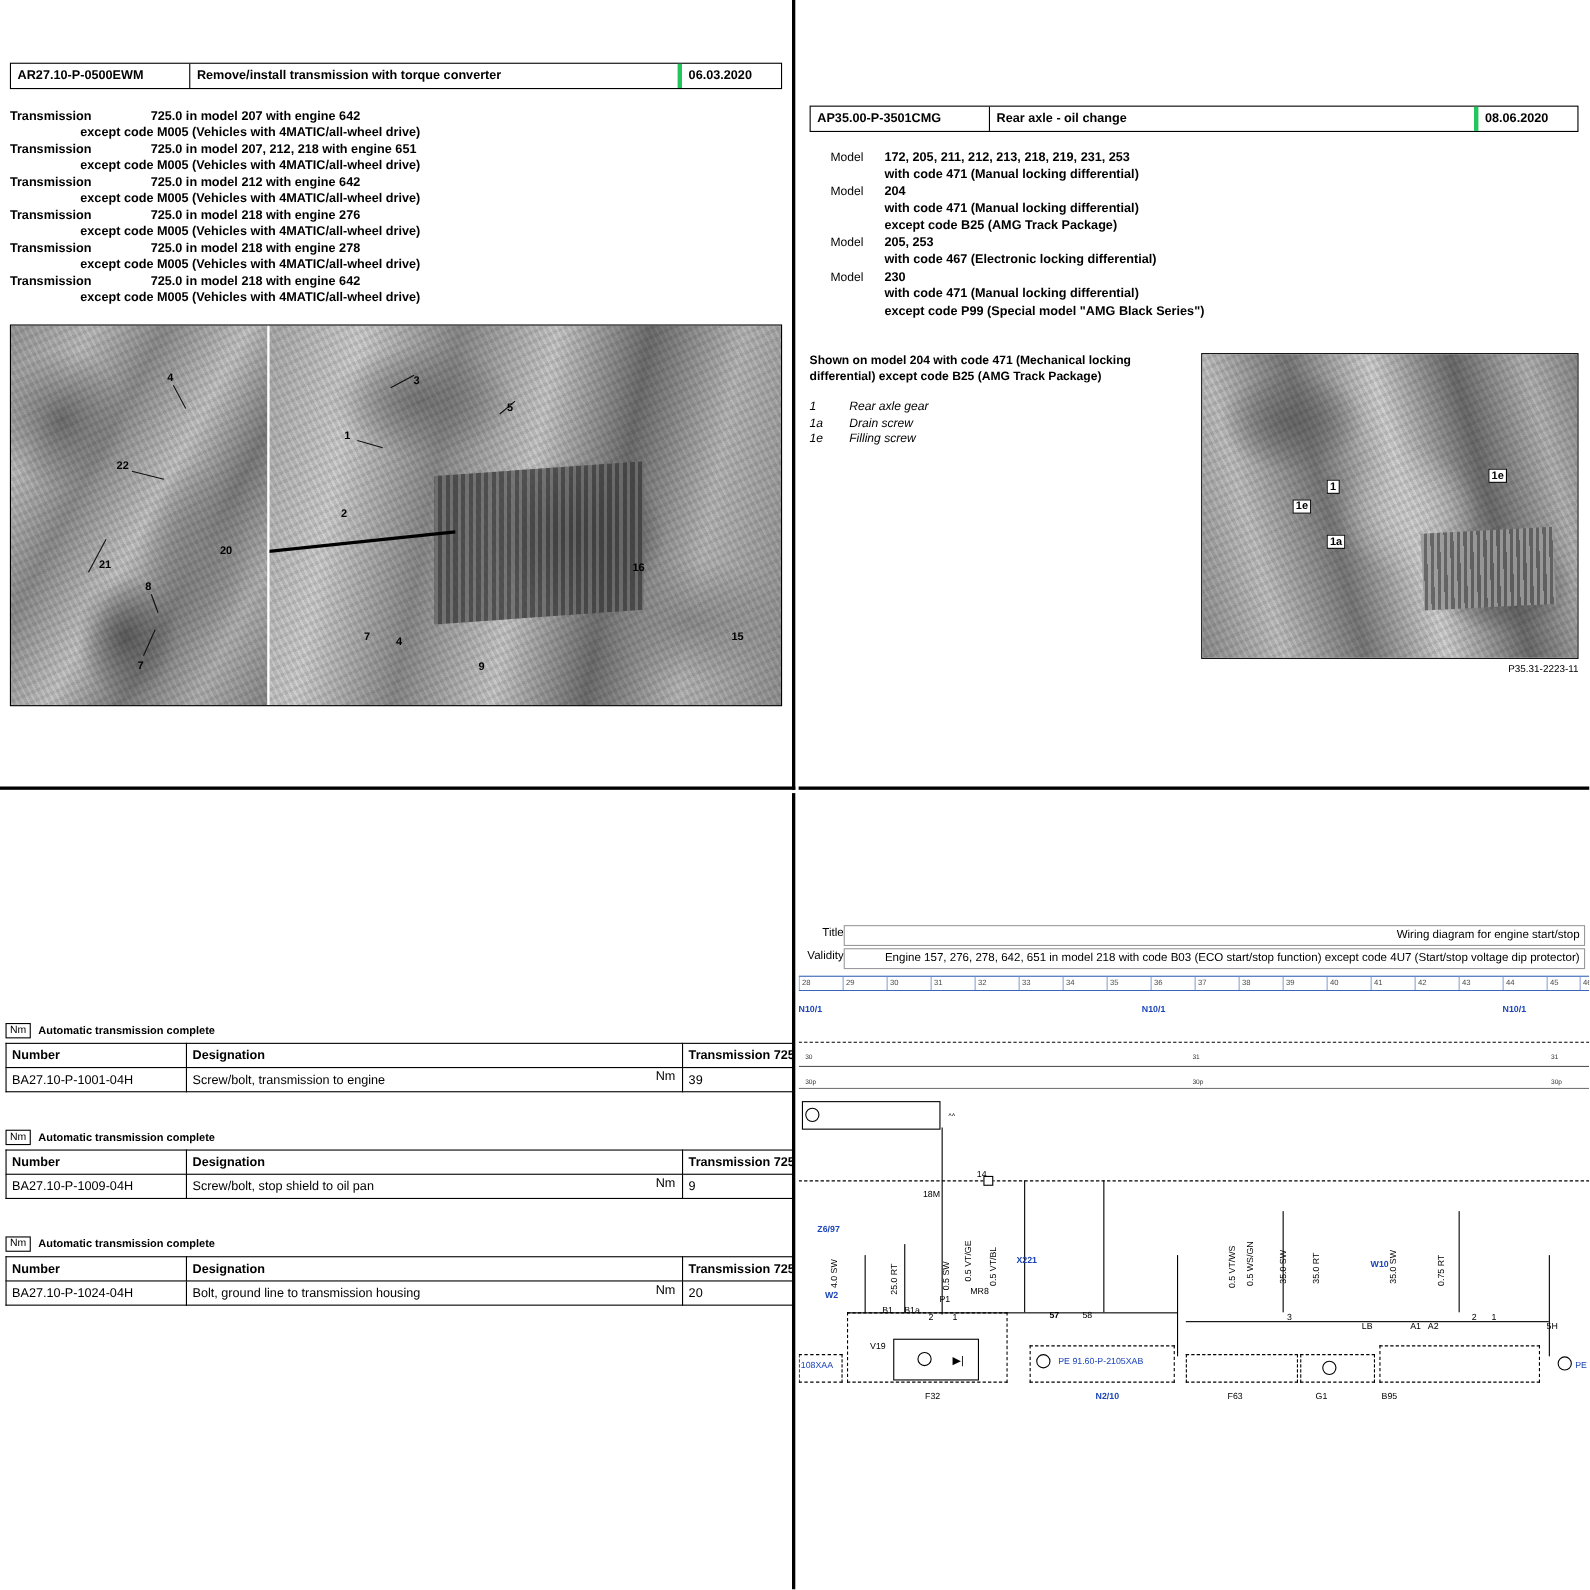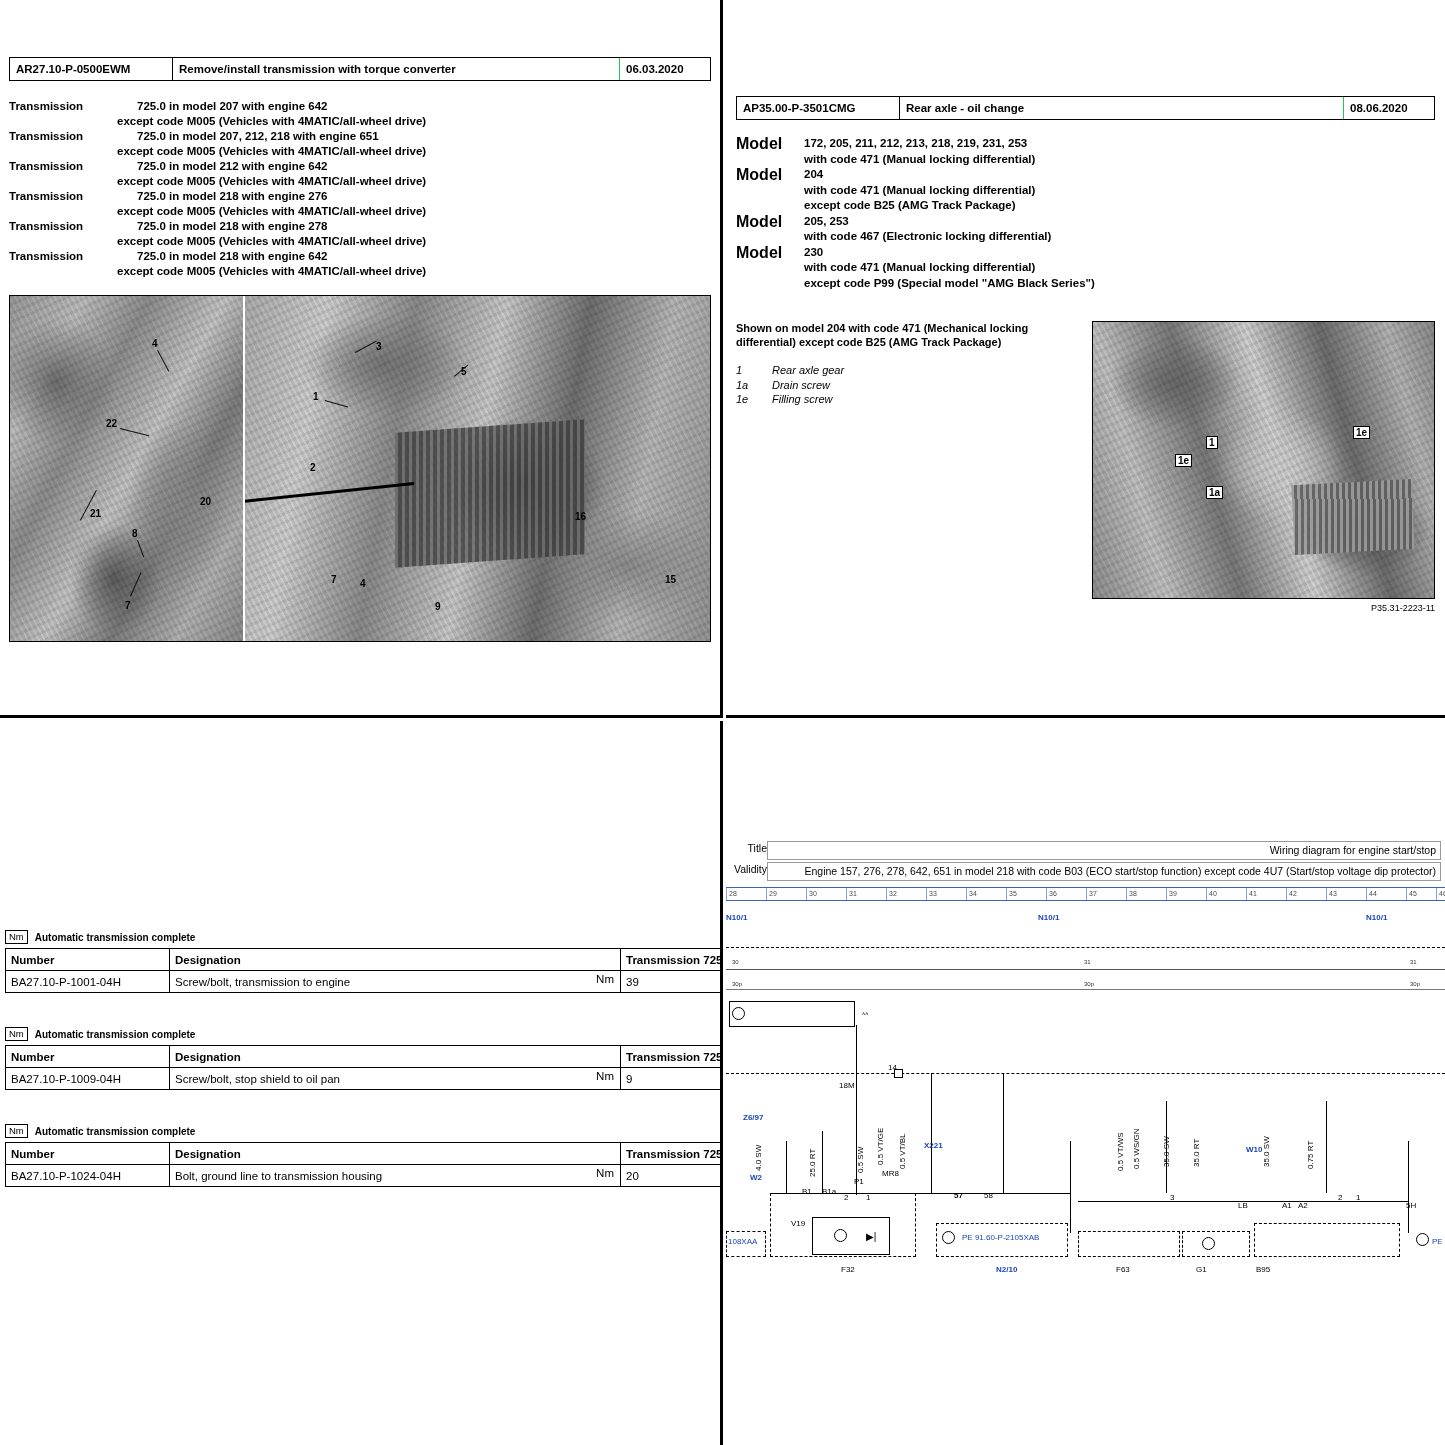--- a/index.html
+++ b/index.html
@@ -35,33 +35,33 @@
     align-items: stretch;
     font-size: 11.5px;
     font-weight: bold;
   }
   .doc-header > div {
     display: flex;
     align-items: center;
     padding: 0 6px;
   }
   .dh-code { width: 150px; border-right: 1px solid #000; }
-  .dh-title { flex: 1; border-right: 1px solid #22c55e; }
+  .dh-title { flex: 1; border-right: 4px solid #22c55e; }
   .dh-date { width: 78px; justify-content: flex-start; }
 
   
   .spec-list { margin-top: 18px; }
   .spec-row { display: flex; line-height: 15px; }
   .spec-label { width: 128px; font-weight: bold; font-size: 11.5px; }
   .spec-val { font-weight: bold; font-size: 11.5px; }
-  .spec-sub { margin-left: 108px; font-weight: bold; font-size: 11.5px; line-height: 15px; }
+  .spec-sub { margin-left: 64px; font-weight: bold; font-size: 11.5px; line-height: 15px; }
 
   .model-list { margin-top: 16px; }
   .model-row { display: flex; line-height: 15.5px; }
-  .model-label { width: 68px; font-weight: bold; font-size: 16px; }
+  .model-label { width: 68px; font-weight: normal; font-size: 11px; text-align: center; }
   .model-val { font-weight: bold; font-size: 11.5px; }
   .model-sub { margin-left: 68px; font-weight: bold; font-size: 11.5px; line-height: 15.5px; }
 
   
   .figbox {
     border: 1px solid #000;
     background: #d6d6d6;
     position: relative;
     overflow: hidden;
   }

